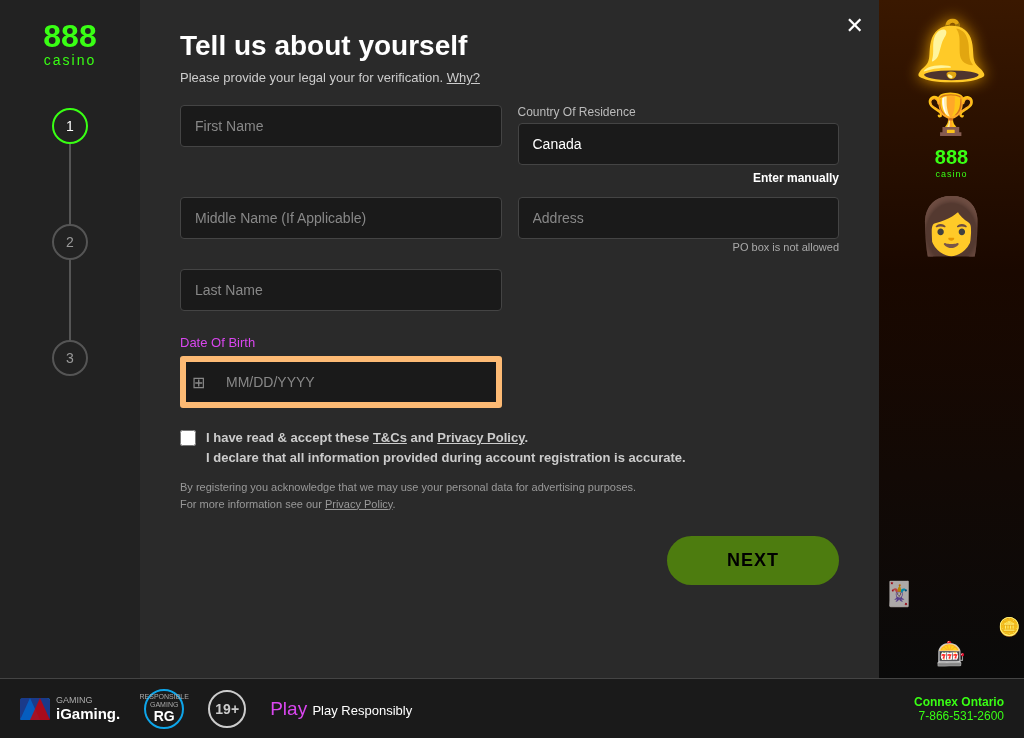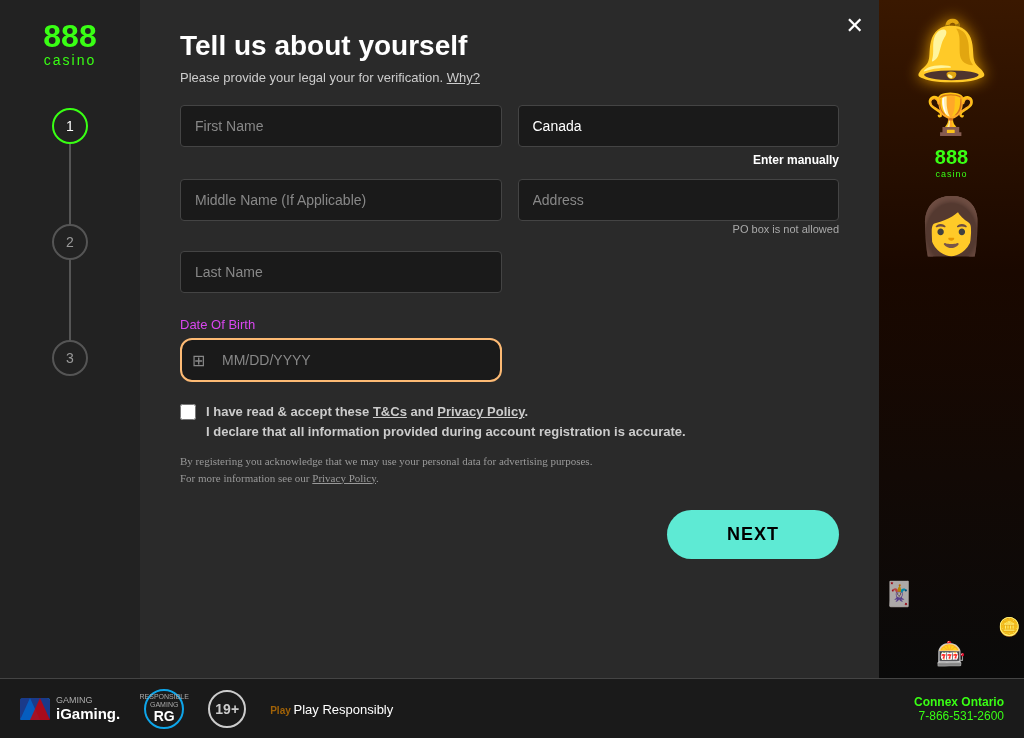--- a/index.html
+++ b/index.html
@@ -203,22 +203,22 @@
       margin-bottom: 6px;
     }
 
     .dob-input-wrapper {
       position: relative;
     }
 
     .dob-input-wrapper input {
       width: 100%;
       background: #1a1a1a;
-      border: 2px solid #fdba74;
-      border-radius: 12px;
+      border: 6px solid #fdba74;
+      border-radius: 3px;
       padding: 12px 14px 12px 40px;
       color: #a3a3a3;
       font-size: 14px;
       outline: none;
     }
 
     .dob-icon {
       position: absolute;
       left: 12px;
       top: 50%;
@@ -252,36 +252,35 @@
     .checkbox-text a {
       color: #ccc;
       text-decoration: underline;
     }
 
     .fine-print {
       margin-top: 12px;
       font-size: 11px;
       color: #999;
       line-height: 1.5;
-      font-family: Liberation Serif, serif;
     }
 
     .fine-print a {
       color: #999;
       text-decoration: underline;
     }
 
     .next-btn-container {
       display: flex;
       justify-content: flex-end;
       margin-top: 24px;
     }
 
     .next-btn {
-      background: #5eead4;
+      background: #4d7c0f;
       color: #000;
       border: none;
       border-radius: 30px;
       padding: 14px 60px;
       font-size: 18px;
       font-weight: bold;
       cursor: pointer;
       letter-spacing: 1px;
     }
 
@@ -419,20 +418,21 @@
       <a href="#">Why?</a>
     </p>
 
     <div class="form-grid">
 
       <div class="form-field left-col">
         <input type="text" placeholder="First Name" style="">
       </div>
 
       <div class="form-field right-col">
+        <label>Country Of Residence</label>
         <input type="text" value="Canada" style="">
       </div>
 
       <div class="right-col" style="grid-column:2; margin-top:-10px; margin-bottom:-8px;">
         <div class="enter-manually">Enter manually</div>
       </div>
 
       <div class="form-field left-col">
         <input type="text" placeholder="Middle Name (If Applicable)" style="">
       </div>
@@ -507,20 +507,20 @@
   </div>
 
   <div class="rg-badge">
     <div style="font-size:7px; color:#aaa; text-align:center; line-height:1.1;">RESPONSIBLE<br>GAMING</div>
     <div class="rg-badge-rg">RG</div>
   </div>
 
   <div class="age-badge">19+</div>
 
   <div>
-    <span style="font-weight:bold; color:#a16207; font-size:10px;">Play </span><span style="color:#fff; font-size:13px;">Play Responsibly</span>
+    <span style="font-weight:normal; color:#d946ef; font-size:19px;">Play </span><span style="color:#fff; font-size:13px;">Play Responsibly</span>
   </div>
 
   <div class="connex-ontario">
     <div class="connex-title">Connex Ontario</div>
     <div class="connex-phone">7-866-531-2600</div>
   </div>
 </div>
 
 </body></html>

